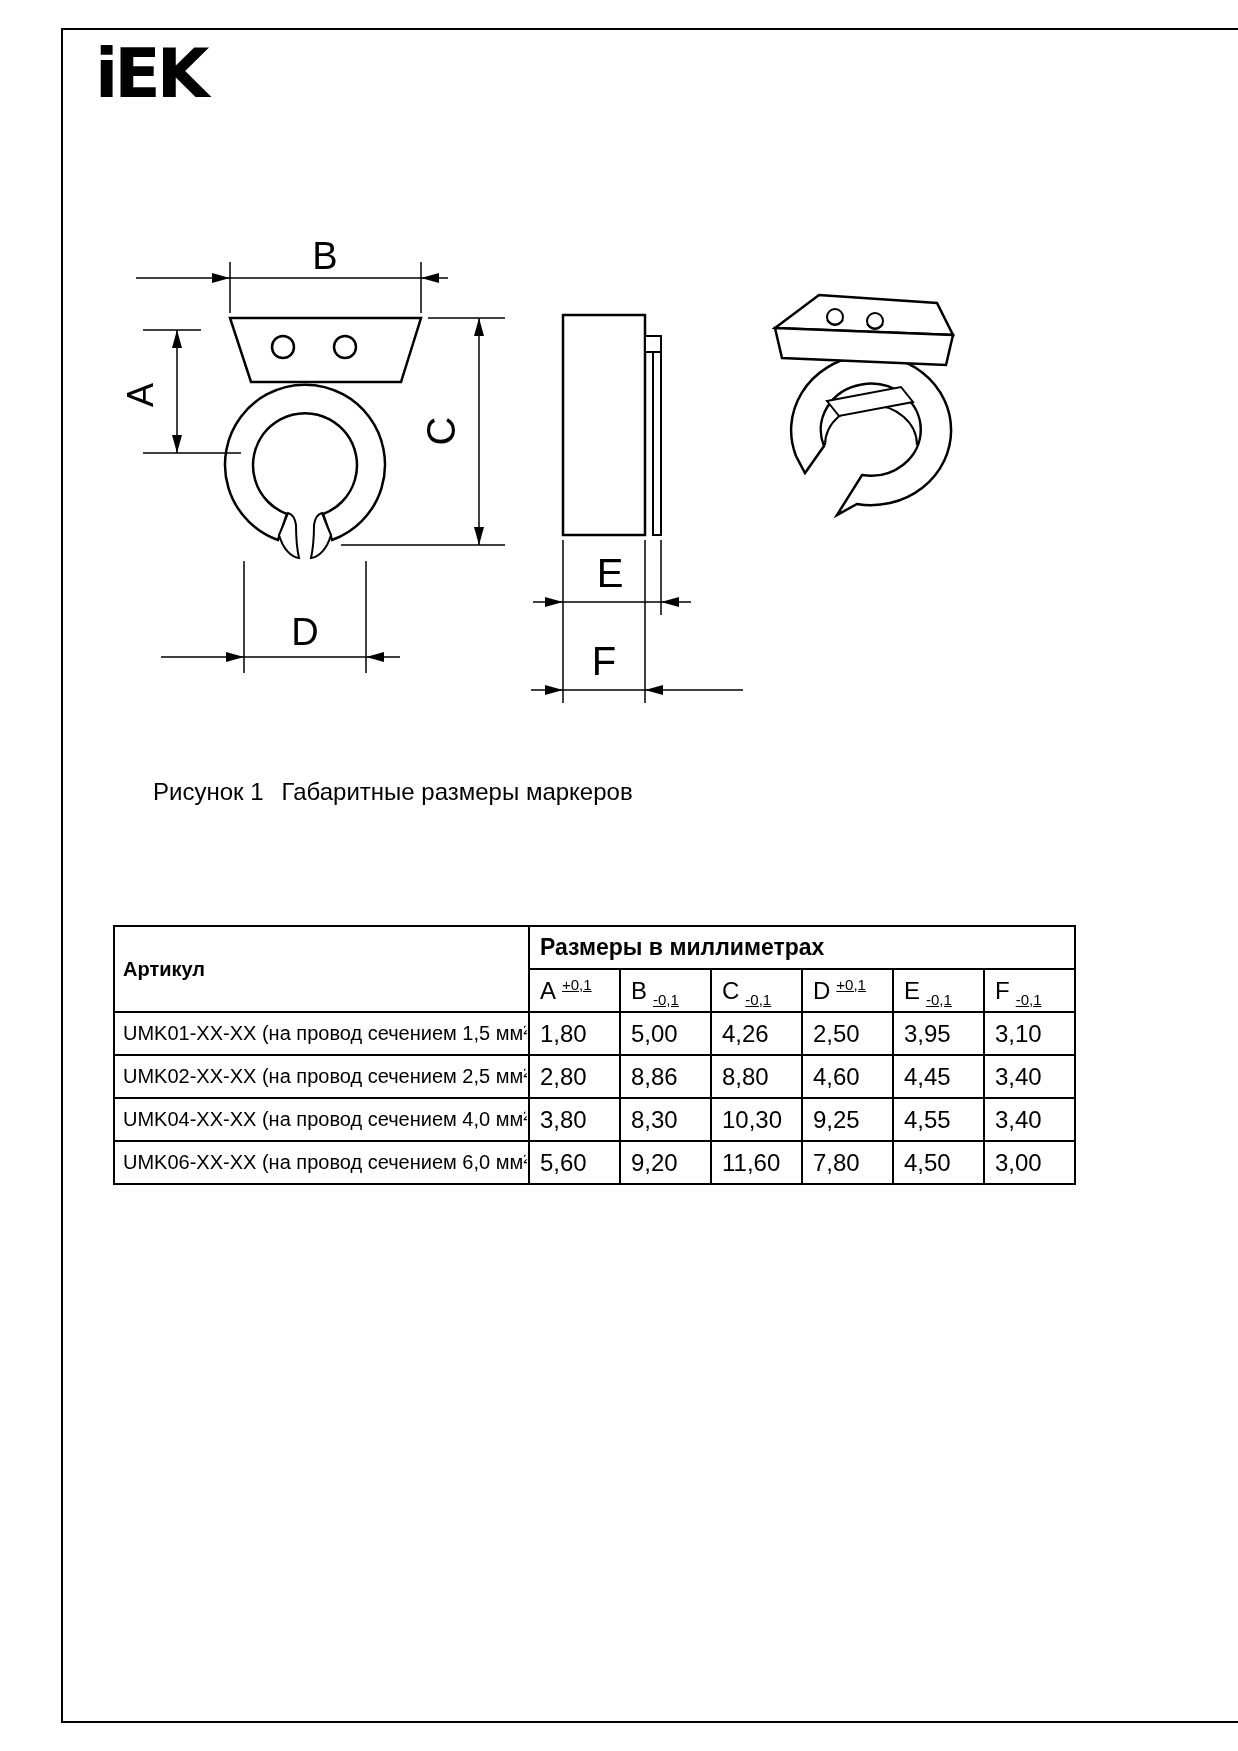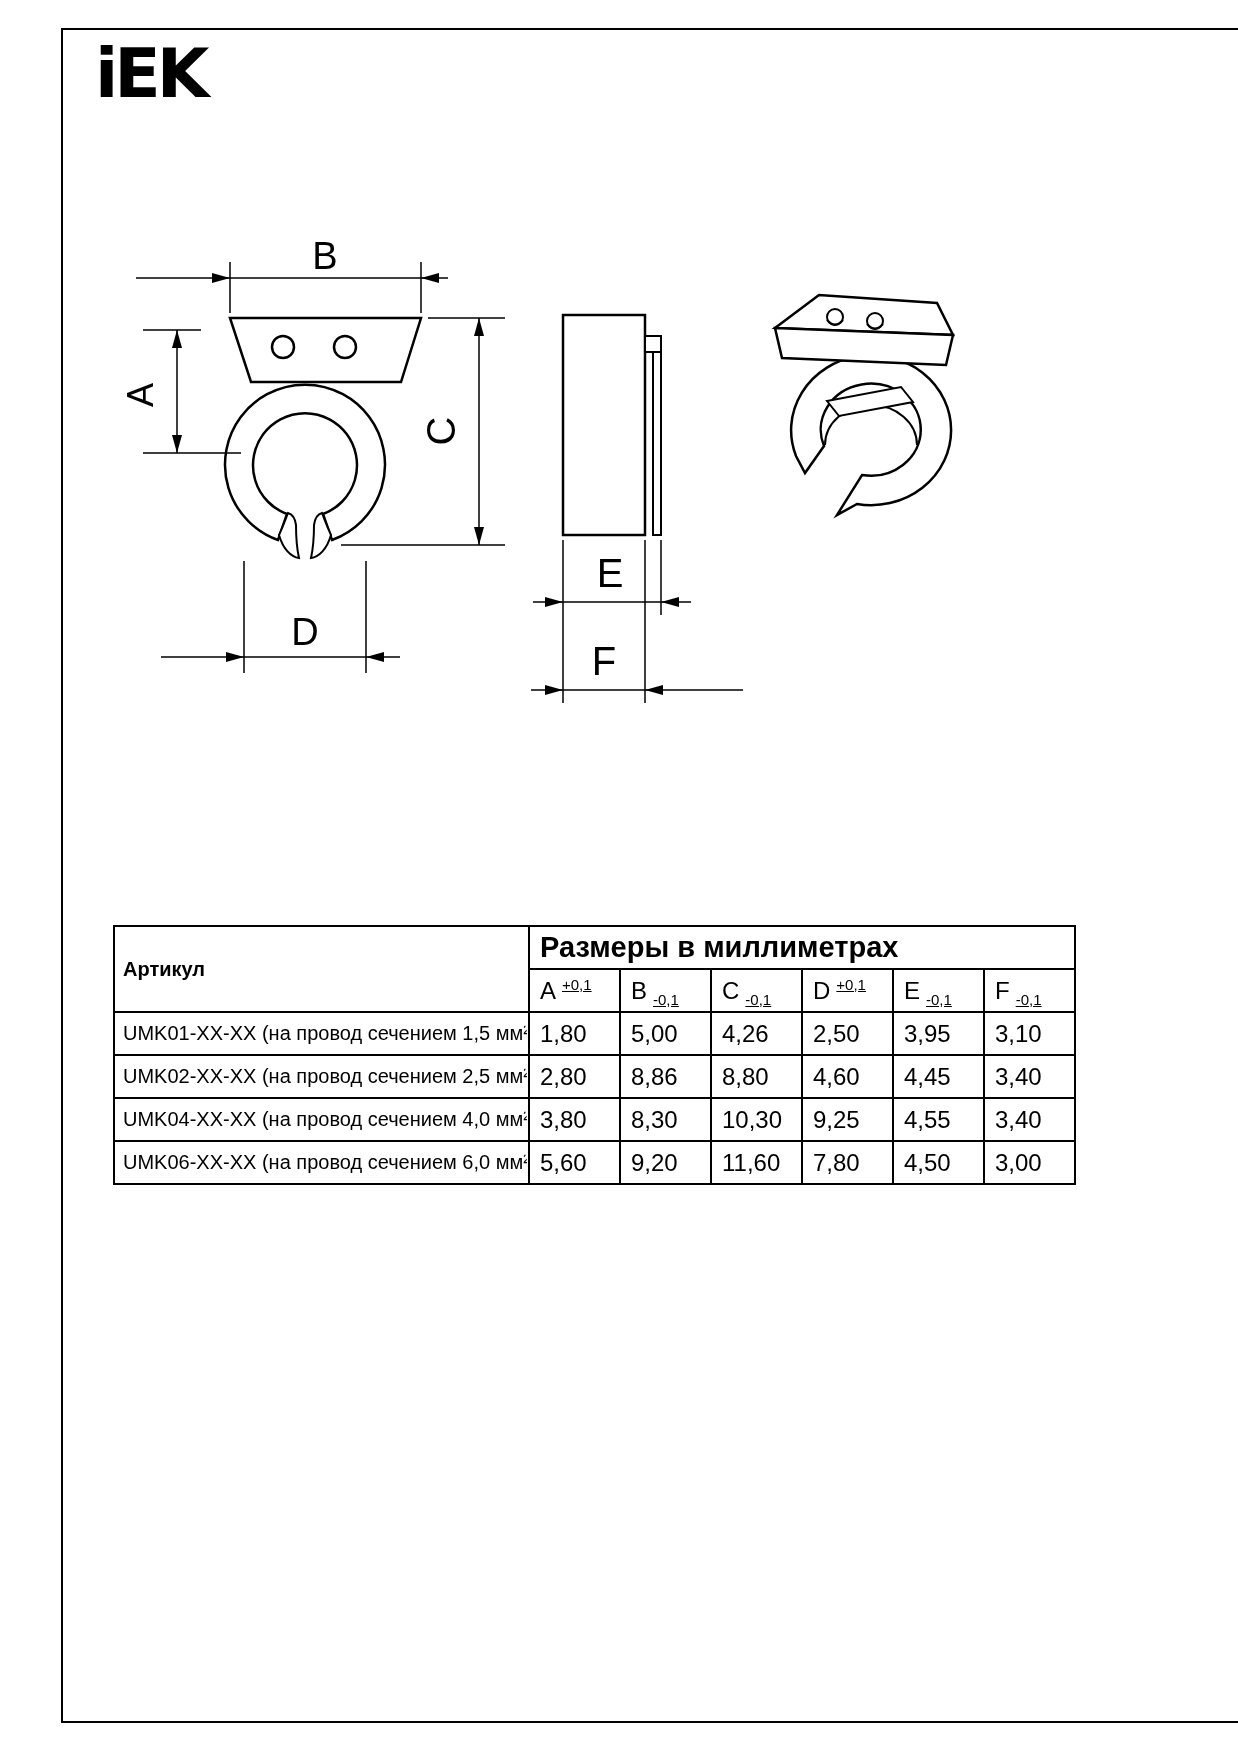--- a/index.html
+++ b/index.html
@@ -23,21 +23,21 @@
   .caption .cap-text{margin-left:18px;}
   .dim-table{
     position:absolute;left:80px;top:925px;width:962px;
     border-collapse:collapse;table-layout:fixed;
   }
   .dim-table td{
     border:2px solid #000;padding:0 4px 0 10px;height:41px;
     text-align:left;vertical-align:middle;font-size:24px;white-space:nowrap;
     overflow:hidden;
   }
-  .dim-table td.hdr{font-weight:bold;font-size:29px;}
+  .dim-table td.hdr{font-weight:bold;font-size:23px;}
   .dim-table td.dimh{font-size:24px;}
   .dim-table td.article{font-size:20px;padding-left:8px;border-radius:30px;}
   .tol{font-size:15px;margin-left:6px;position:relative;display:inline-block;text-decoration:underline;}
   .tol-sup{top:-9px;}
   .tol-sub{top:6px;}
 </style>
 </head>
 <body>
 
 <div class="page">
@@ -123,20 +123,23 @@
         <path stroke-width="2.5" d="M 662 103 L 706 70 L 824 78 L 840 110 Z"></path>
         <path stroke-width="2.5" d="M 662 103 L 840 110 L 833 140 L 669 133 Z"></path>
         <circle cx="722" cy="92" r="8" stroke-width="2"></circle>
         <path d="M 714 95 Q 722 104 730 95" fill="none" stroke-width="2"></path>
         <circle cx="762" cy="96" r="8" stroke-width="2"></circle>
         <path d="M 754 99 Q 762 108 770 99" fill="none" stroke-width="2"></path>
       </g>
     </svg>
   </div>
 
+  <div class="caption">
+    <span>Рисунок 1</span><span class="cap-text">Габаритные размеры маркеров</span>
+  </div>
 
   <table class="dim-table">
     <colgroup>
       <col style="width:415px">
       <col style="width:91px">
         <col style="width:91px">
         <col style="width:91px">
       <col style="width:91px">
         <col style="width:91px">
         <col style="width:91px">

